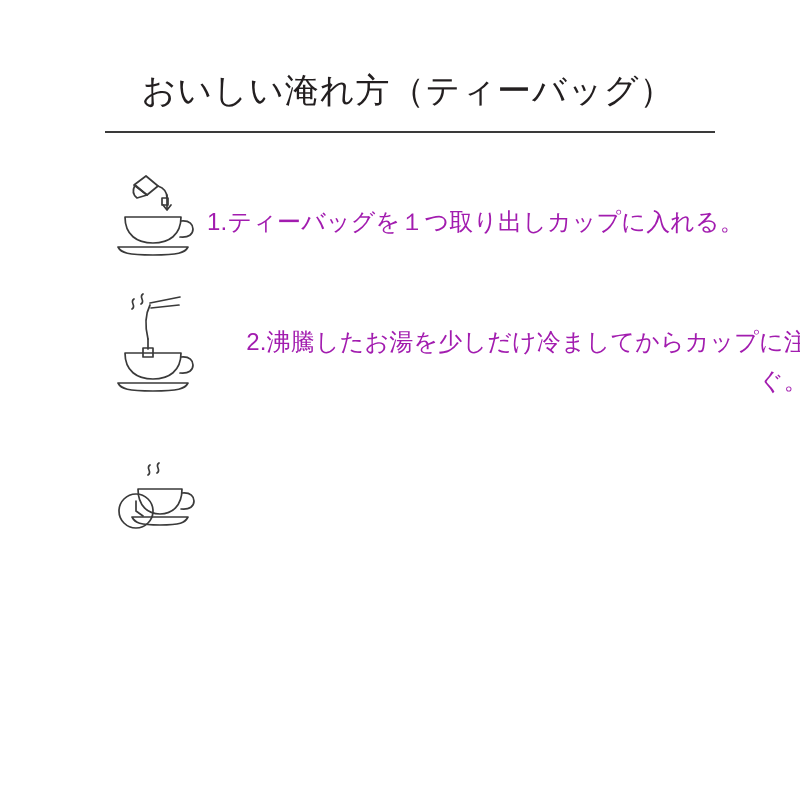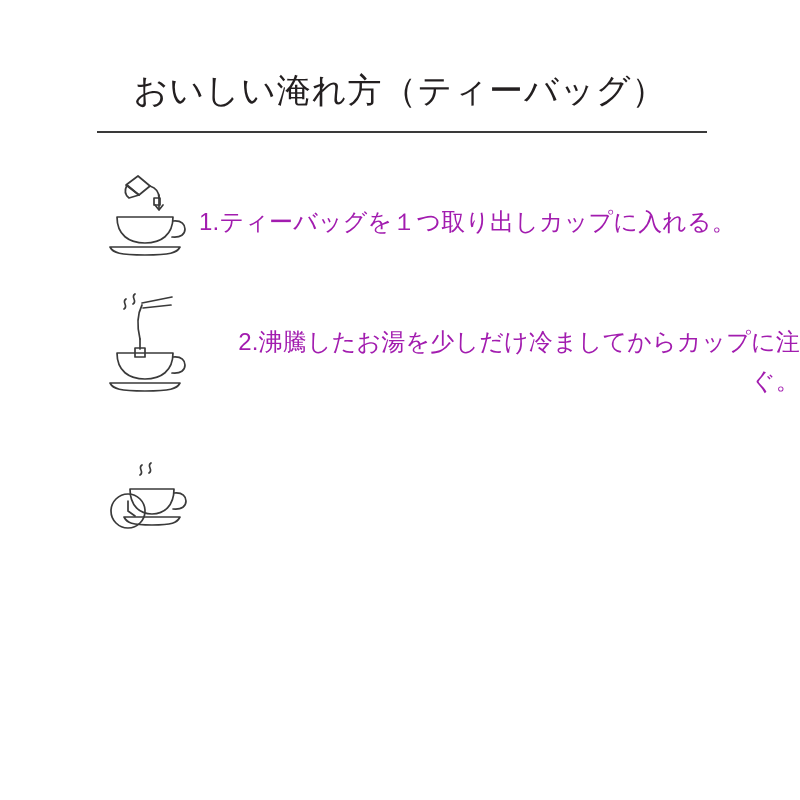--- a/index.html
+++ b/index.html
@@ -12,20 +12,21 @@
     background: #ffffff;
     font-family: "Liberation Sans", sans-serif;
     color: #231f20;
     overflow: hidden;
   }
   .page {
     position: relative;
     width: 692px;
     height: 800px;
     box-sizing: border-box;
+    margin-left: 8px;
   }
   .title {
     position: absolute;
     left: 0;
     top: 68px;
     width: 800px;
     text-align: center;
     font-size: 34px;
     letter-spacing: 1px;
     color: #231f20;

